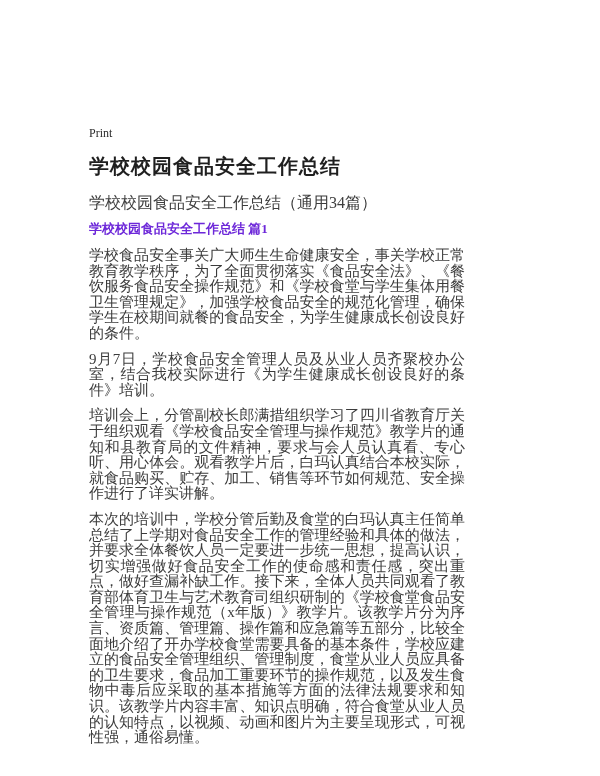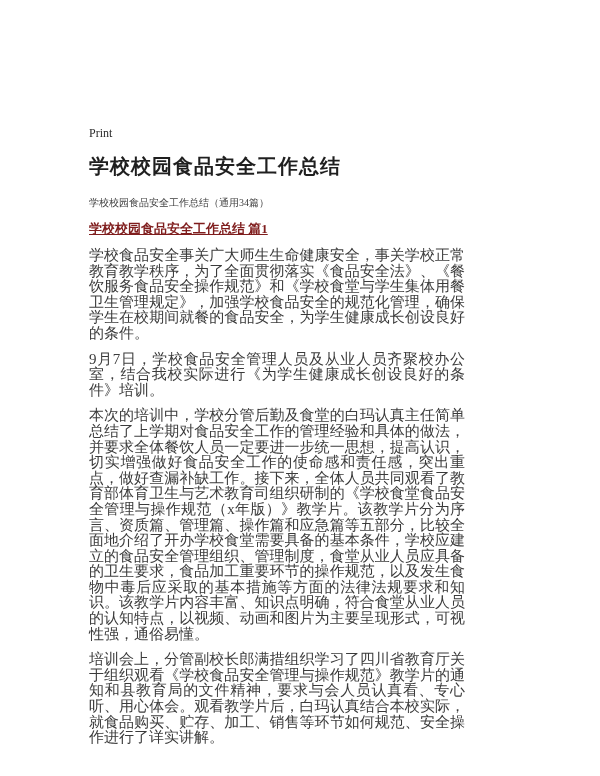--- a/index.html
+++ b/index.html
@@ -37,31 +37,30 @@
     font-family:"Liberation Sans", sans-serif;
     font-size:20px;
     line-height:24px;
     font-weight:700;
     text-align:left;
     color:var(--heading);
     letter-spacing:1px;
   }
   .doc-subtitle{
     margin-top:17px;
-    font-size:10px;
+    font-size:16px;
     line-height:15px;
     color:#3d3d3d;
   }
   .section-heading{
     margin-top:11px;
     font-size:13px;
     line-height:15px;
     font-weight:700;
-    color:#7f1d1d;
-    text-decoration:underline;
+    color:#6d28d9;
   }
   .body-text p{
     font-size:15px;
     line-height:15.6px;
     text-align:justify;
     margin:0 0 10px 0;
     word-break:break-all;
   }
   .body-text p:first-child{
     margin-top:12px;
@@ -76,17 +75,17 @@
 
   <h1 class="doc-title">学校校园食品安全工作总结</h1>
 
   <div class="doc-subtitle">学校校园食品安全工作总结（通用34篇）</div>
 
   <h2 class="section-heading">学校校园食品安全工作总结 篇1</h2>
 
   <div class="body-text">
     <p>学校食品安全事关广大师生生命健康安全，事关学校正常教育教学秩序，为了全面贯彻落实《食品安全法》、《餐饮服务食品安全操作规范》和《学校食堂与学生集体用餐卫生管理规定》，加强学校食品安全的规范化管理，确保学生在校期间就餐的食品安全，为学生健康成长创设良好的条件。</p>
     <p>9月7日，学校食品安全管理人员及从业人员齐聚校办公室，结合我校实际进行《为学生健康成长创设良好的条件》培训。</p>
+    <p>培训会上，分管副校长郎满措组织学习了四川省教育厅关于组织观看《学校食品安全管理与操作规范》教学片的通知和县教育局的文件精神，要求与会人员认真看、专心听、用心体会。观看教学片后，白玛认真结合本校实际，就食品购买、贮存、加工、销售等环节如何规范、安全操作进行了详实讲解。</p>
     <p>本次的培训中，学校分管后勤及食堂的白玛认真主任简单总结了上学期对食品安全工作的管理经验和具体的做法，并要求全体餐饮人员一定要进一步统一思想，提高认识，切实增强做好食品安全工作的使命感和责任感，突出重点，做好查漏补缺工作。接下来，全体人员共同观看了教育部体育卫生与艺术教育司组织研制的《学校食堂食品安全管理与操作规范（x年版）》教学片。该教学片分为序言、资质篇、管理篇、操作篇和应急篇等五部分，比较全面地介绍了开办学校食堂需要具备的基本条件，学校应建立的食品安全管理组织、管理制度，食堂从业人员应具备的卫生要求，食品加工重要环节的操作规范，以及发生食物中毒后应采取的基本措施等方面的法律法规要求和知识。该教学片内容丰富、知识点明确，符合食堂从业人员的认知特点，以视频、动画和图片为主要呈现形式，可视性强，通俗易懂。</p>
-    <p>培训会上，分管副校长郎满措组织学习了四川省教育厅关于组织观看《学校食品安全管理与操作规范》教学片的通知和县教育局的文件精神，要求与会人员认真看、专心听、用心体会。观看教学片后，白玛认真结合本校实际，就食品购买、贮存、加工、销售等环节如何规范、安全操作进行了详实讲解。</p>
   </div>
 
 </div>
 
 </body></html>

